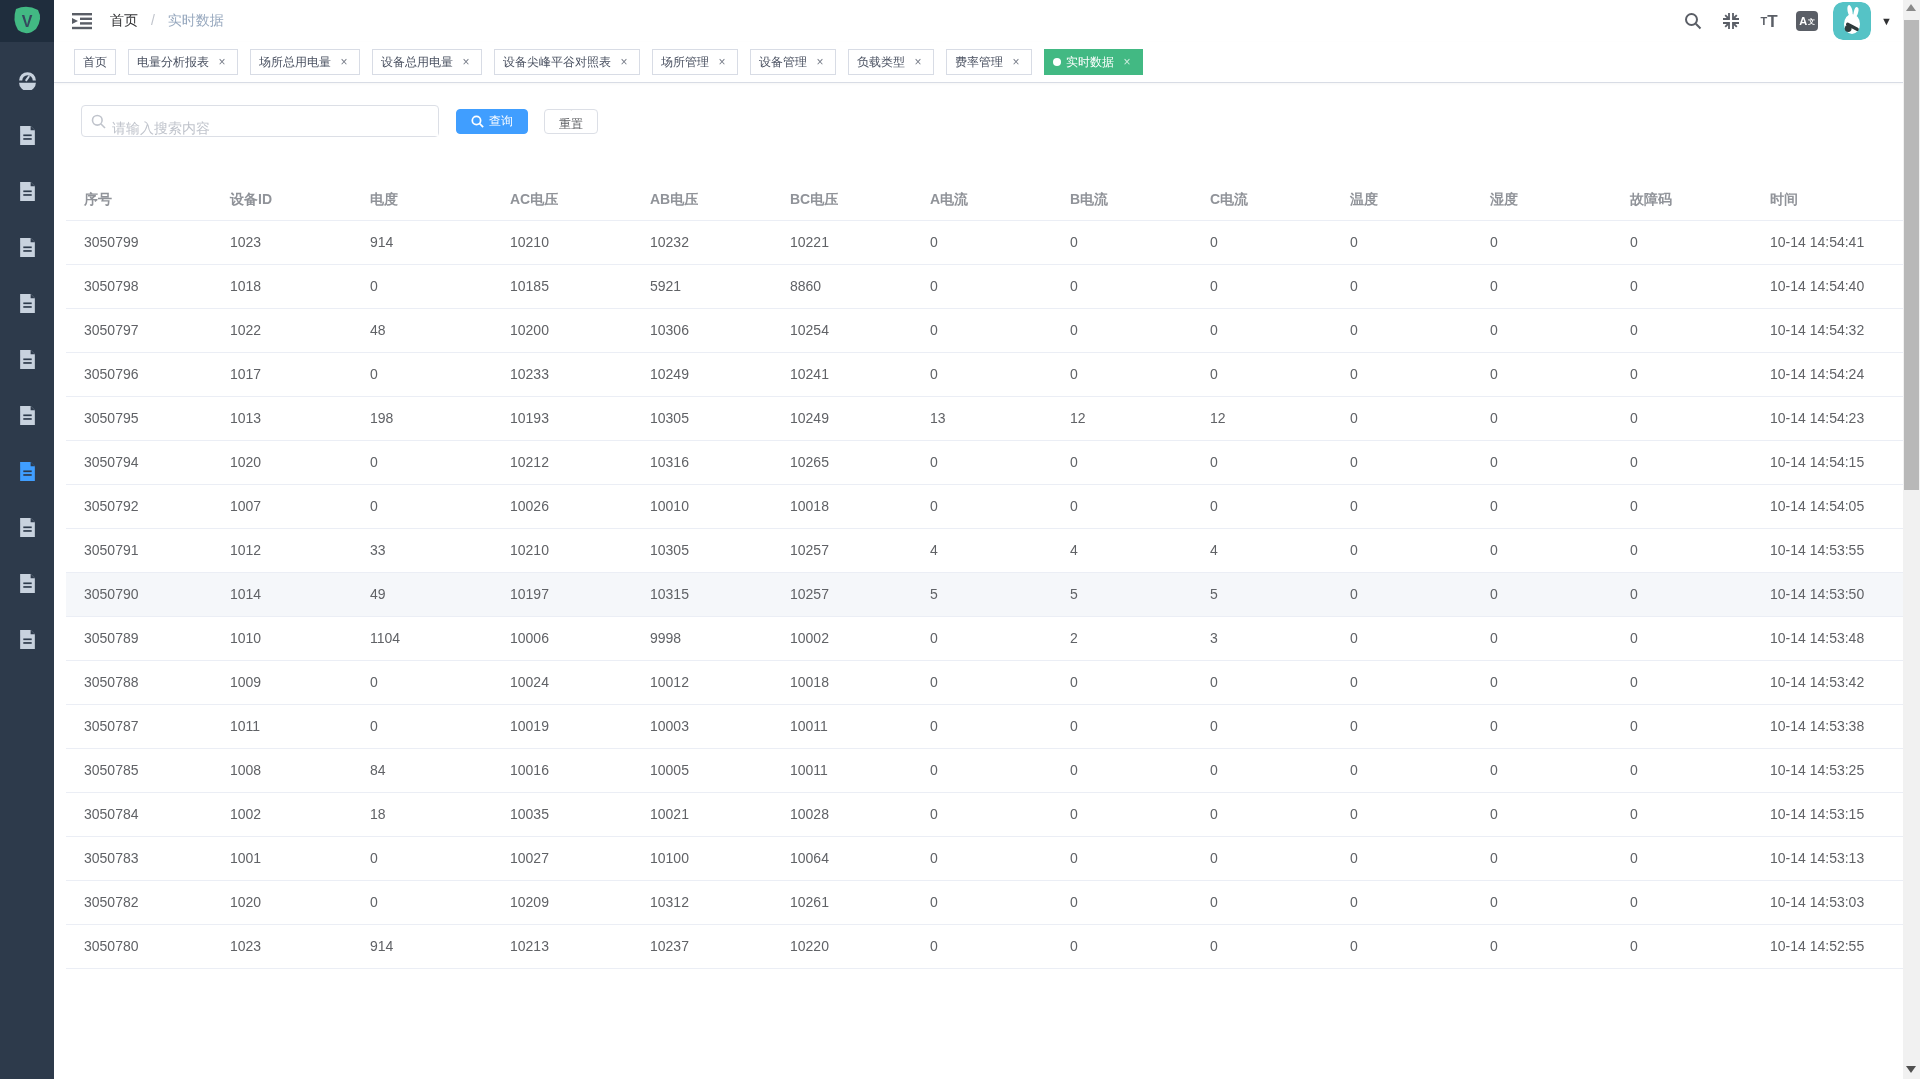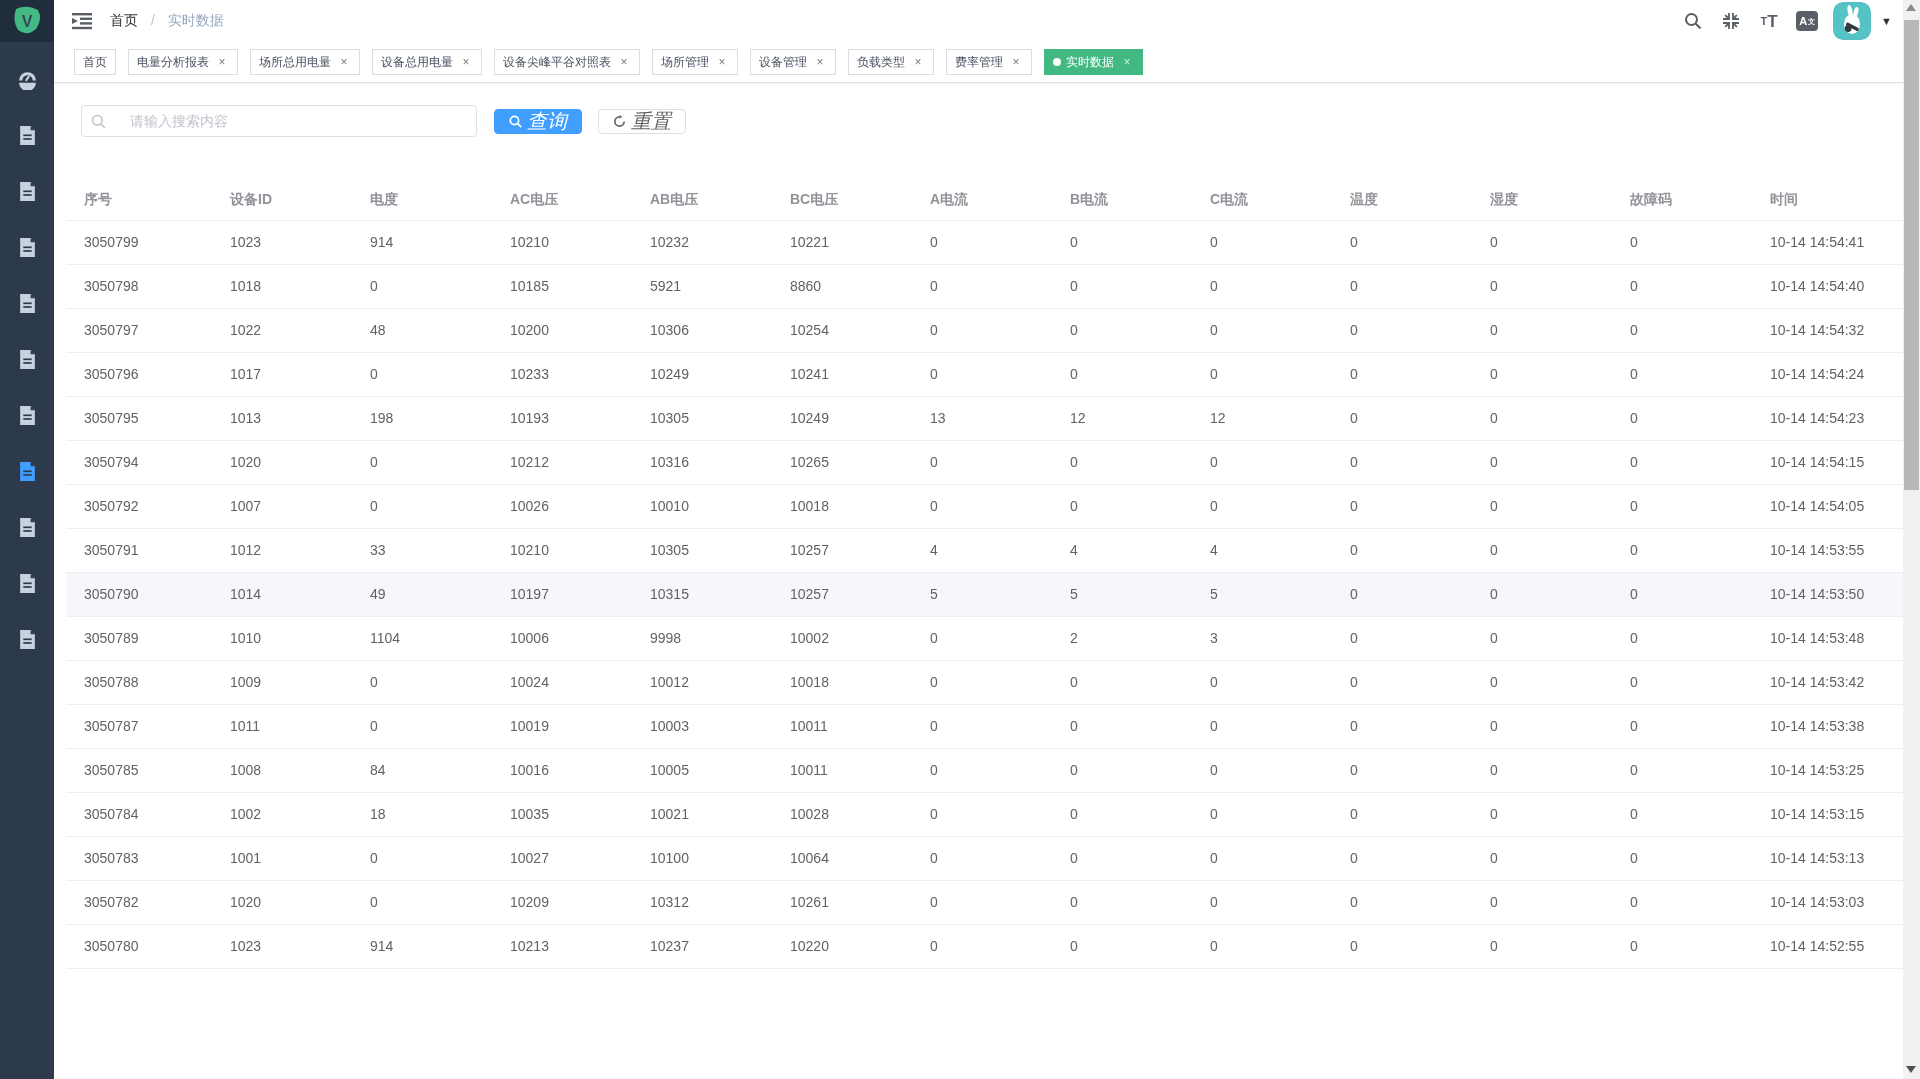--- a/index.html
+++ b/index.html
@@ -40,31 +40,31 @@
     background:#fff; color:#495060; font-size:12px; cursor:pointer; white-space:nowrap; }
   .tag .dot { display:none; }
   .tag.active { background:#42b983; color:#fff; border-color:#42b983; }
   .tag.active .dot { display:inline-block; width:8px; height:8px; border-radius:50%; background:#fff; margin-right:5px; }
   .tag .close { margin-left:6px; font-size:12px; line-height:1; border-radius:50%; width:14px; height:14px;
     display:inline-flex; align-items:center; justify-content:center; color:inherit; opacity:.75; }
 
   
   .content { flex:1; padding:0 12px; overflow:hidden; }
   .search-row { margin:22px 0 0 15px; display:flex; align-items:center; }
-  .search-input { width:396px; height:32px; border:1px solid #dcdfe6; border-radius:4px; position:relative;
-    display:flex; align-items:center; padding-left:48px; background:#fff; }
+  .search-input { width:358px; height:32px; border:1px solid #dcdfe6; border-radius:4px; position:relative;
+    display:flex; align-items:flex-end; padding-left:30px; background:#fff; }
   .search-input svg { position:absolute; left:9px; top:8px; }
   .search-input input { border:none; outline:none; width:100%; font-size:14px; color:#606266;
     font-family:"Liberation Sans", sans-serif; }
   .search-input input::placeholder { color:#c0c4cc; }
-  .btn { height:25px; border-radius:4px; font-size:20px; display:inline-flex; align-items:center;
+  .btn { height:25px; border-radius:4px; font-size:12px; display:inline-flex; align-items:center;
     justify-content:center; padding:0 14px; cursor:pointer; border:1px solid #dcdfe6; background:#fff; color:#606266;
-    font-family:"Liberation Sans", sans-serif; gap:5px;font-style:italic; }
+    font-family:"Liberation Sans", sans-serif; gap:5px; }
   .btn-primary { background:#409eff; border-color:#409eff; color:#fff; margin-left:17px; }
-  .btn-reset { margin-left:16px; }
+  .btn-reset { margin-left:16px;flex-direction:column; }
 
   
   .table-wrap { margin-top:43px; }
   table { width:100%; border-collapse:collapse; table-layout:fixed; }
   th { height:40px; text-align:left; padding:0 0 0 18px; font-size:14px; color:#909399; font-weight:700;
     border-bottom:1px solid #ebeef5; white-space:nowrap; overflow:hidden; }
   td { height:44px; text-align:left; padding:0 0 0 18px; font-size:14px; color:#606266;
     border-bottom:1px solid #ebeef5; white-space:nowrap; overflow:hidden; }
   tr.hovered td { background:#f5f7fa; }
 

